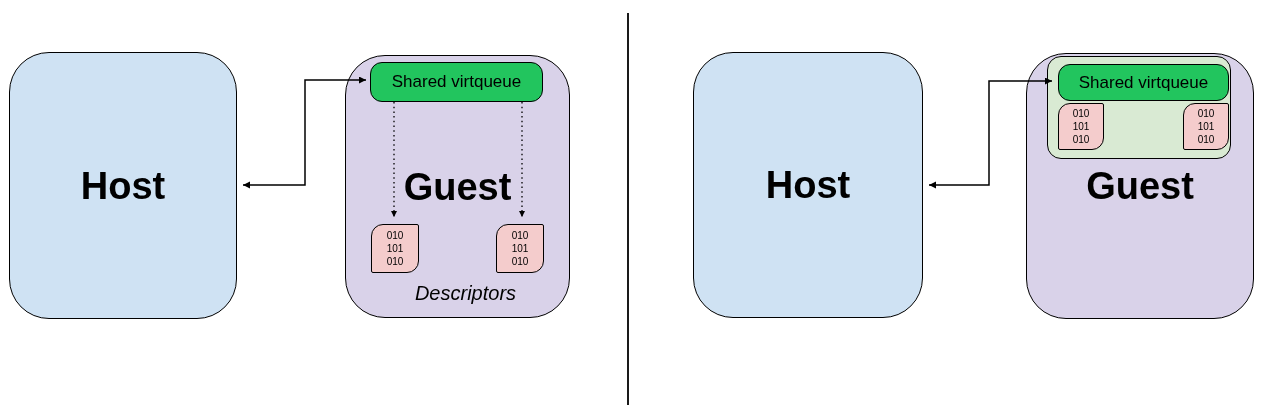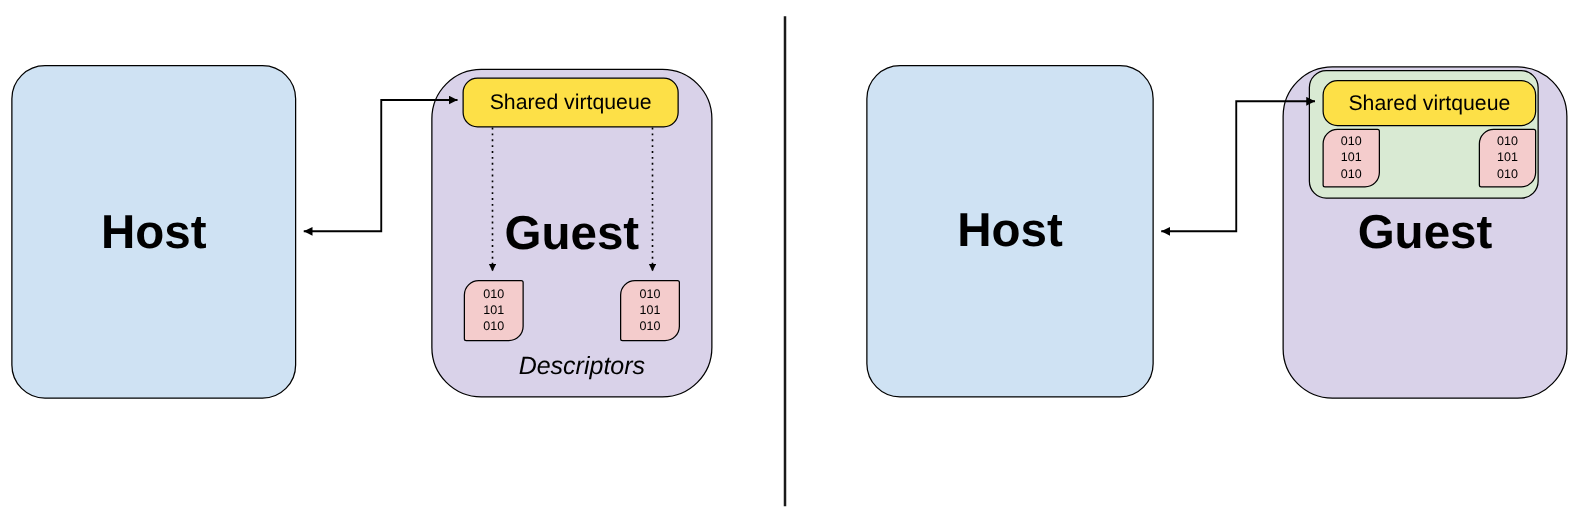--- a/index.html
+++ b/index.html
@@ -20,32 +20,32 @@
     border: 1.5px solid #000;
   }
 
   
   .bigbox {
     border-radius: 40px;
     display: flex;
     align-items: center;
     justify-content: center;
   }
-  .host-fill  { background: #cfe2f3; border-radius: 27px; }
+  .host-fill  { background: #cfe2f3; }
   .guest-fill { background: #d9d2e9; }
 
   .biglabel {
     font-size: 38px;
     font-weight: bold;
     line-height: 1;
   }
 
   
   .vq {
-    background: #fde047;
+    background: #22c55e;
     border-radius: 12px;
     display: flex;
     align-items: center;
     justify-content: center;
     font-size: 17px;
   }
 
   
   .bin {
     background: #f4cccc;

